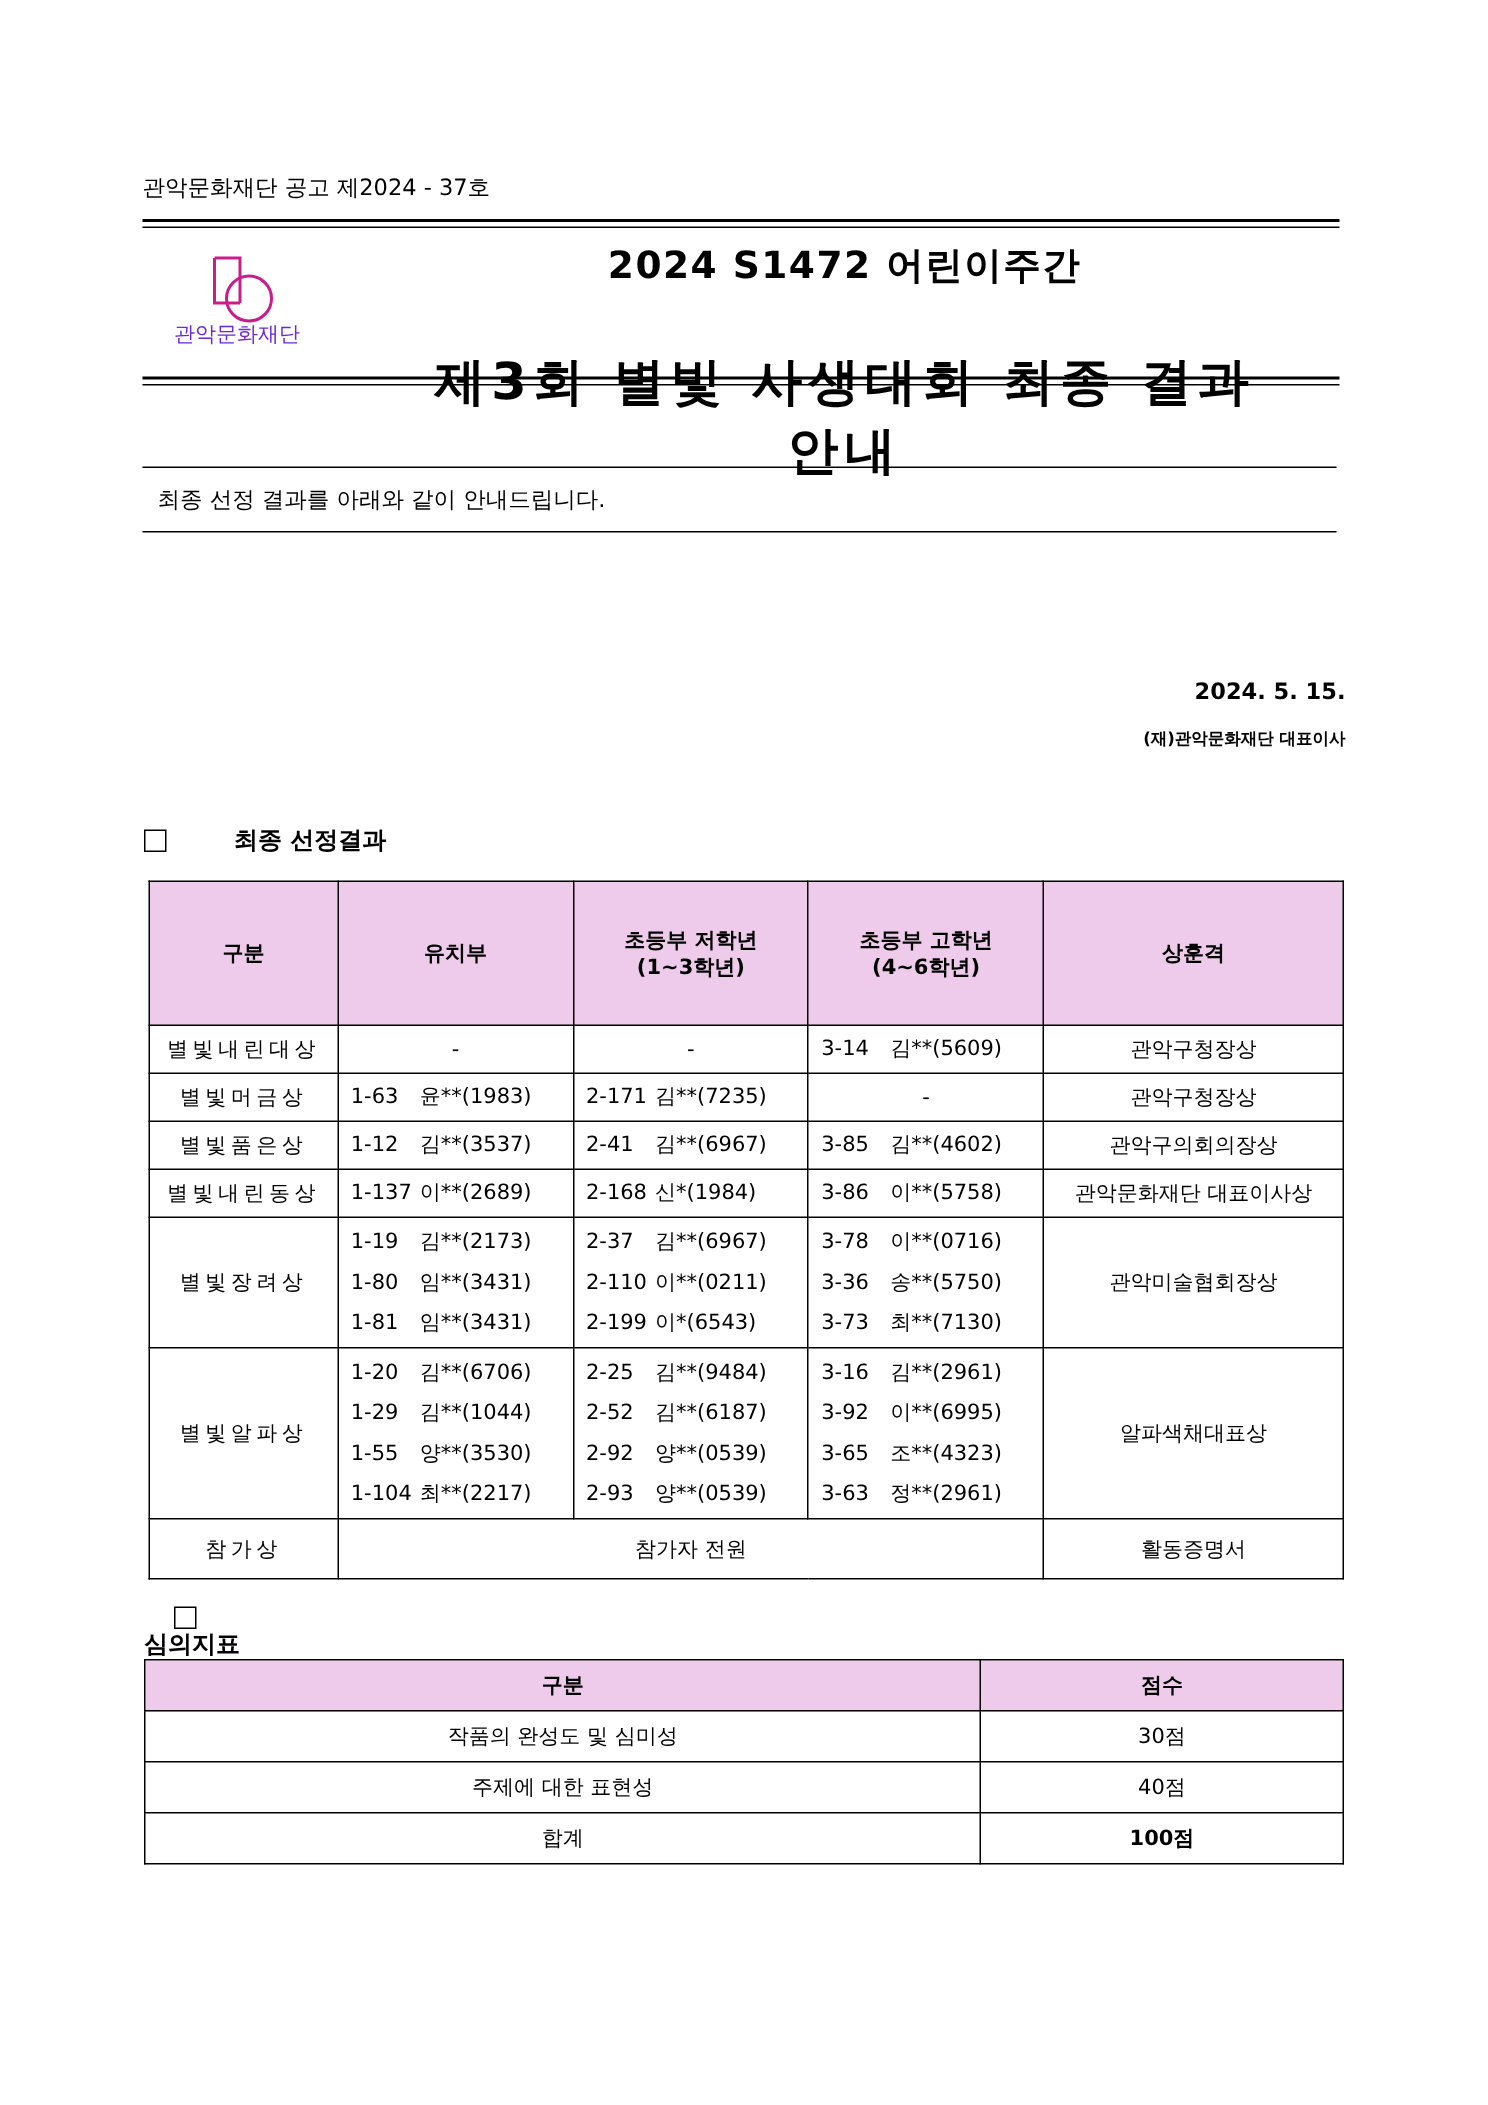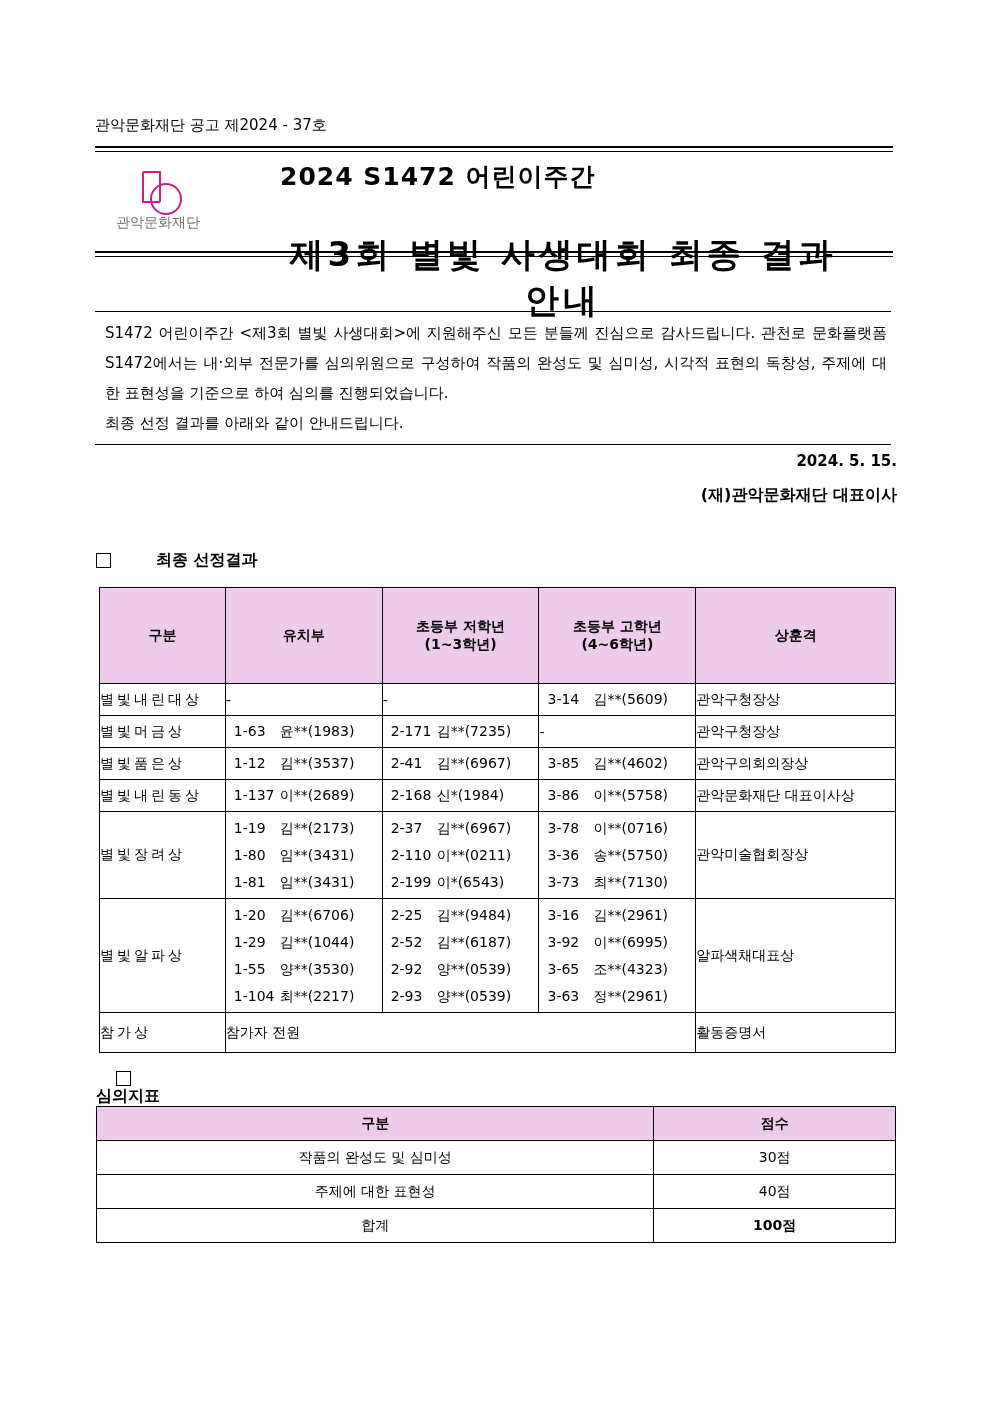--- a/index.html
+++ b/index.html
@@ -2,35 +2,35 @@
 <html><head>
 <meta charset="utf-8">
 <style>
   html, body { margin:0; padding:0; background:#fff; }
   body { width:992px; height:1403px; position:relative; font-family:"DejaVu Sans", sans-serif; color:#000; overflow:hidden; }
   .abs { position:absolute; }
   .notice-no { left:95px; top:116px; font-size:15px; }
   .dbl { left:95px; width:798px; height:3px; border-top:2px solid #000; border-bottom:1px solid #000; }
   .dbl1 { top:146px; } .dbl2 { top:251px; }
   .logo { left:108px; top:168px; width:110px; height:70px; }
-  .logo-text { position:absolute; left:8px; top:46px; font-size:14px; color:#737373; }
-  .title1 { left:280px; top:160px; width:566px; font-size:25px; font-weight:bold; letter-spacing:1px; }
+  .logo-text { position:absolute; left:8px; top:46px; font-size:14px; color:#6d28d9; }
+  .title1 { left:280px; top:160px; width:566px; text-align:center; font-size:25px; font-weight:bold; letter-spacing:1px; }
   .title2 { left:280px; top:196px; width:566px; text-align:center; font-size:34px; font-weight:bold; letter-spacing:4px;margin-top:36px; }
   .intro { left:95px; top:311px; width:796px; border-top:1px solid #000; border-bottom:1px solid #000; padding:6px 4px 6px 10px; box-sizing:border-box; font-size:15px; line-height:30px; text-align:justify; }
   .date { right:95px; top:452px; font-size:15px; font-weight:bold; }
-  .sign { right:95px; top:485px; font-size:16px; font-weight:bold; }
+  .sign { right:95px; top:485px; font-size:11px; font-weight:bold; }
   .sec { font-size:16px; font-weight:bold; display:flex; align-items:center; }
   .sec .box { width:13px; height:13px; border:1px solid #000; margin-right:9px; }
   .sec1 { left:96px; top:550px;gap:36px; }
   .sec2 { left:96px; top:1071px;flex-direction:column; }
   table { border-collapse:collapse; position:absolute; font-size:14px; }
   td, th { border:1px solid #000; padding:0; }
   th { background:#eecbea; font-weight:bold; }
   .t1 { left:99px; top:587px; width:797px; }
-  .t1 td { }
+  .t1 td { text-align:center; }
   .t1 td.lst { text-align:left; padding-left:8px; line-height:27px; }
   .t1 td.lst .id { display:inline-block; width:46px; }
   .t2 { left:96px; top:1106px; width:800px; }
   .t2 td, .t2 th { text-align:center; height:33px; }
   .spaced { letter-spacing:3px; }
 </style>
 </head>
 <body>
 
 <div class="abs notice-no">관악문화재단 공고 제2024 - 37호</div>
@@ -41,21 +41,20 @@
     <path d="M35 4 H52 V34 M35 4 V34 H52" fill="none" stroke="#c81e8c" stroke-width="2"></path>
     <circle cx="58" cy="31" r="15" fill="none" stroke="#c81e8c" stroke-width="2"></circle>
   </svg>
   <div class="logo-text">관악문화재단</div>
 </div>
 <div class="abs title1">2024 S1472 어린이주간</div>
 <div class="abs title2">제3회 별빛 사생대회 최종 결과 안내</div>
 <div class="abs dbl dbl2"></div>
 
 <div class="abs intro">
-  <div>S1472 어린이주간 &lt;제3회 별빛 사생대회&gt;에 지원해주신 모든 분들께 진심으로 감사드립니다. 관천로 문화플랫폼 S1472에서는 내·외부 전문가를 심의위원으로 구성하여 작품의 완성도 및 심미성, 시각적 표현의 독창성, 주제에 대한 표현성을 기준으로 하여 심의를 진행되었습니다.</div>
   <div>최종 선정 결과를 아래와 같이 안내드립니다.</div>
 </div>
 <div class="abs date">2024. 5. 15.</div>
 <div class="abs sign">(재)관악문화재단 대표이사</div>
 
 <div class="abs sec sec1">
   <span class="box"></span>
   <span>최종 선정결과</span>
 </div>
 

